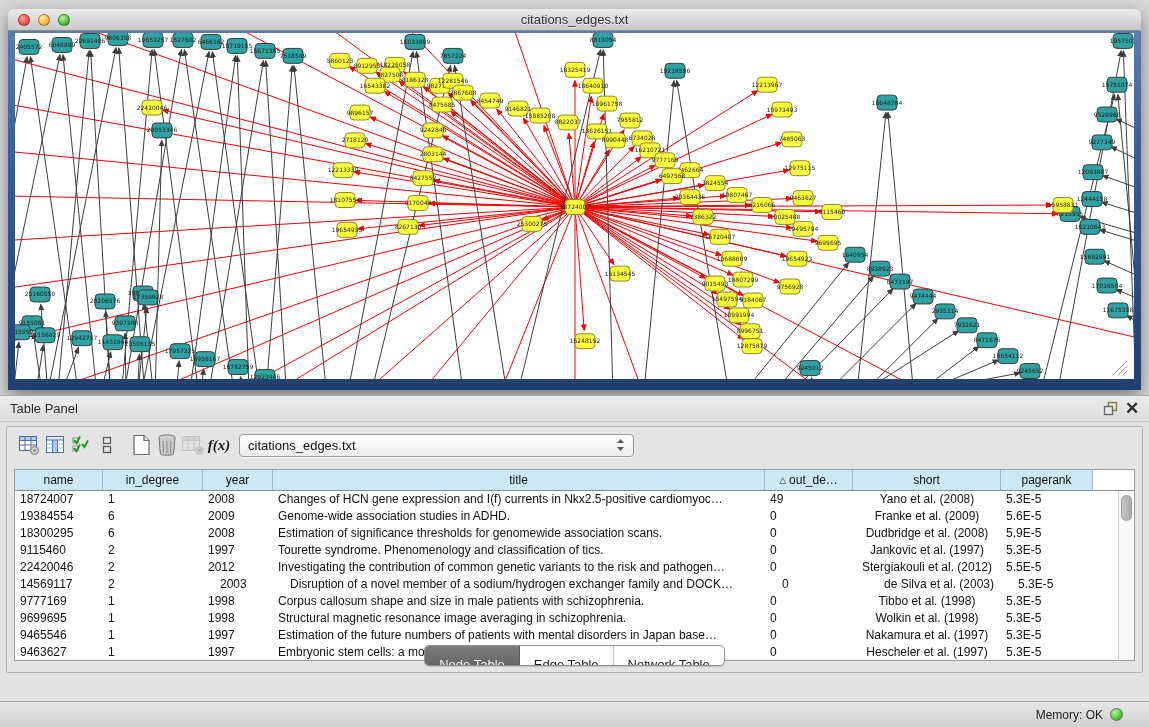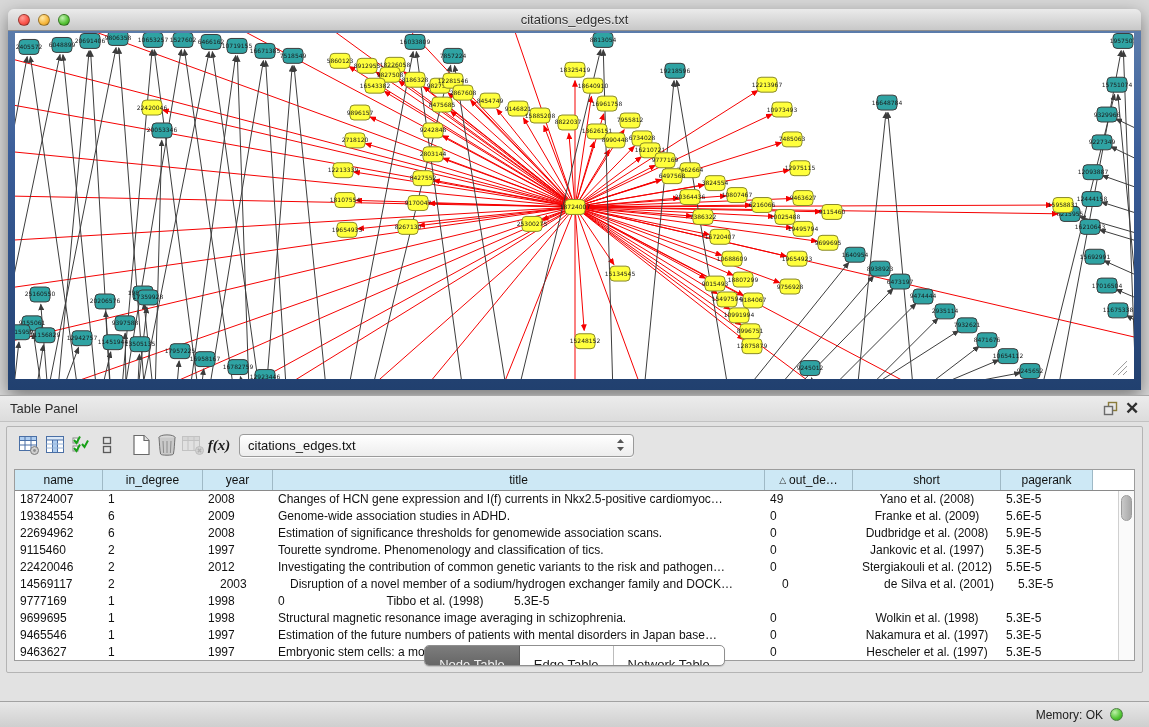--- a/index.html
+++ b/index.html
@@ -633,21 +633,21 @@
           <div class="tr">
             <div class="td" style="width: 88px;">19384554</div>
             <div class="td" style="width: 100px;">6</div>
             <div class="td" style="width: 70px;">2009</div>
             <div class="td" style="width: 492px;">Genome-wide association studies in ADHD.</div>
             <div class="td" style="width: 88px;">0</div>
             <div class="td center" style="width: 148px;">Franke et al. (2009)</div>
             <div class="td" style="width: 92px;">5.6E-5</div>
           </div>
           <div class="tr">
-            <div class="td" style="width: 88px;">22694962</div>
+            <div class="td" style="width: 88px;">18300295</div>
             <div class="td" style="width: 100px;">6</div>
             <div class="td" style="width: 70px;">2008</div>
             <div class="td" style="width: 492px;">Estimation of significance thresholds for genomewide association scans.</div>
             <div class="td" style="width: 88px;">0</div>
             <div class="td center" style="width: 148px;">Dudbridge et al. (2008)</div>
             <div class="td" style="width: 92px;">5.9E-5</div>
           </div>
           <div class="tr">
             <div class="td" style="width: 88px;">9115460</div>
             <div class="td" style="width: 100px;">2</div>
@@ -665,27 +665,28 @@
             <div class="td" style="width: 88px;">0</div>
             <div class="td center" style="width: 148px;">Stergiakouli et al. (2012)</div>
             <div class="td" style="width: 92px;">5.5E-5</div>
           </div>
           <div class="tr">
             <div class="td" style="width: 88px;">14569117</div>
             <div class="td" style="width: 100px;">2</div>
             <div class="td" style="width: 70px; margin-left: 12px;">2003</div>
             <div class="td" style="width: 492px;">Disruption of a novel member of a sodium/hydrogen exchanger family and DOCK…</div>
             <div class="td" style="width: 88px;">0</div>
-            <div class="td center" style="width: 148px;">de Silva et al. (2001)</div>
+            <div class="td center" style="width: 148px;">de Silva et al. (2003)</div>
             <div class="td" style="width: 92px;">5.3E-5</div>
           </div>
           <div class="tr">
             <div class="td" style="width: 88px;">9777169</div>
             <div class="td" style="width: 100px;">1</div>
             <div class="td" style="width: 70px;">1998</div>
+            <div class="td" style="width: 492px;">Corpus callosum shape and size in male patients with schizophrenia.</div>
             <div class="td" style="width: 88px;">0</div>
             <div class="td center" style="width: 148px;">Tibbo et al. (1998)</div>
             <div class="td" style="width: 92px;">5.3E-5</div>
           </div>
           <div class="tr">
             <div class="td" style="width: 88px;">9699695</div>
             <div class="td" style="width: 100px;">1</div>
             <div class="td" style="width: 70px;">1998</div>
             <div class="td" style="width: 492px;">Structural magnetic resonance image averaging in schizophrenia.</div>
             <div class="td" style="width: 88px;">0</div>

